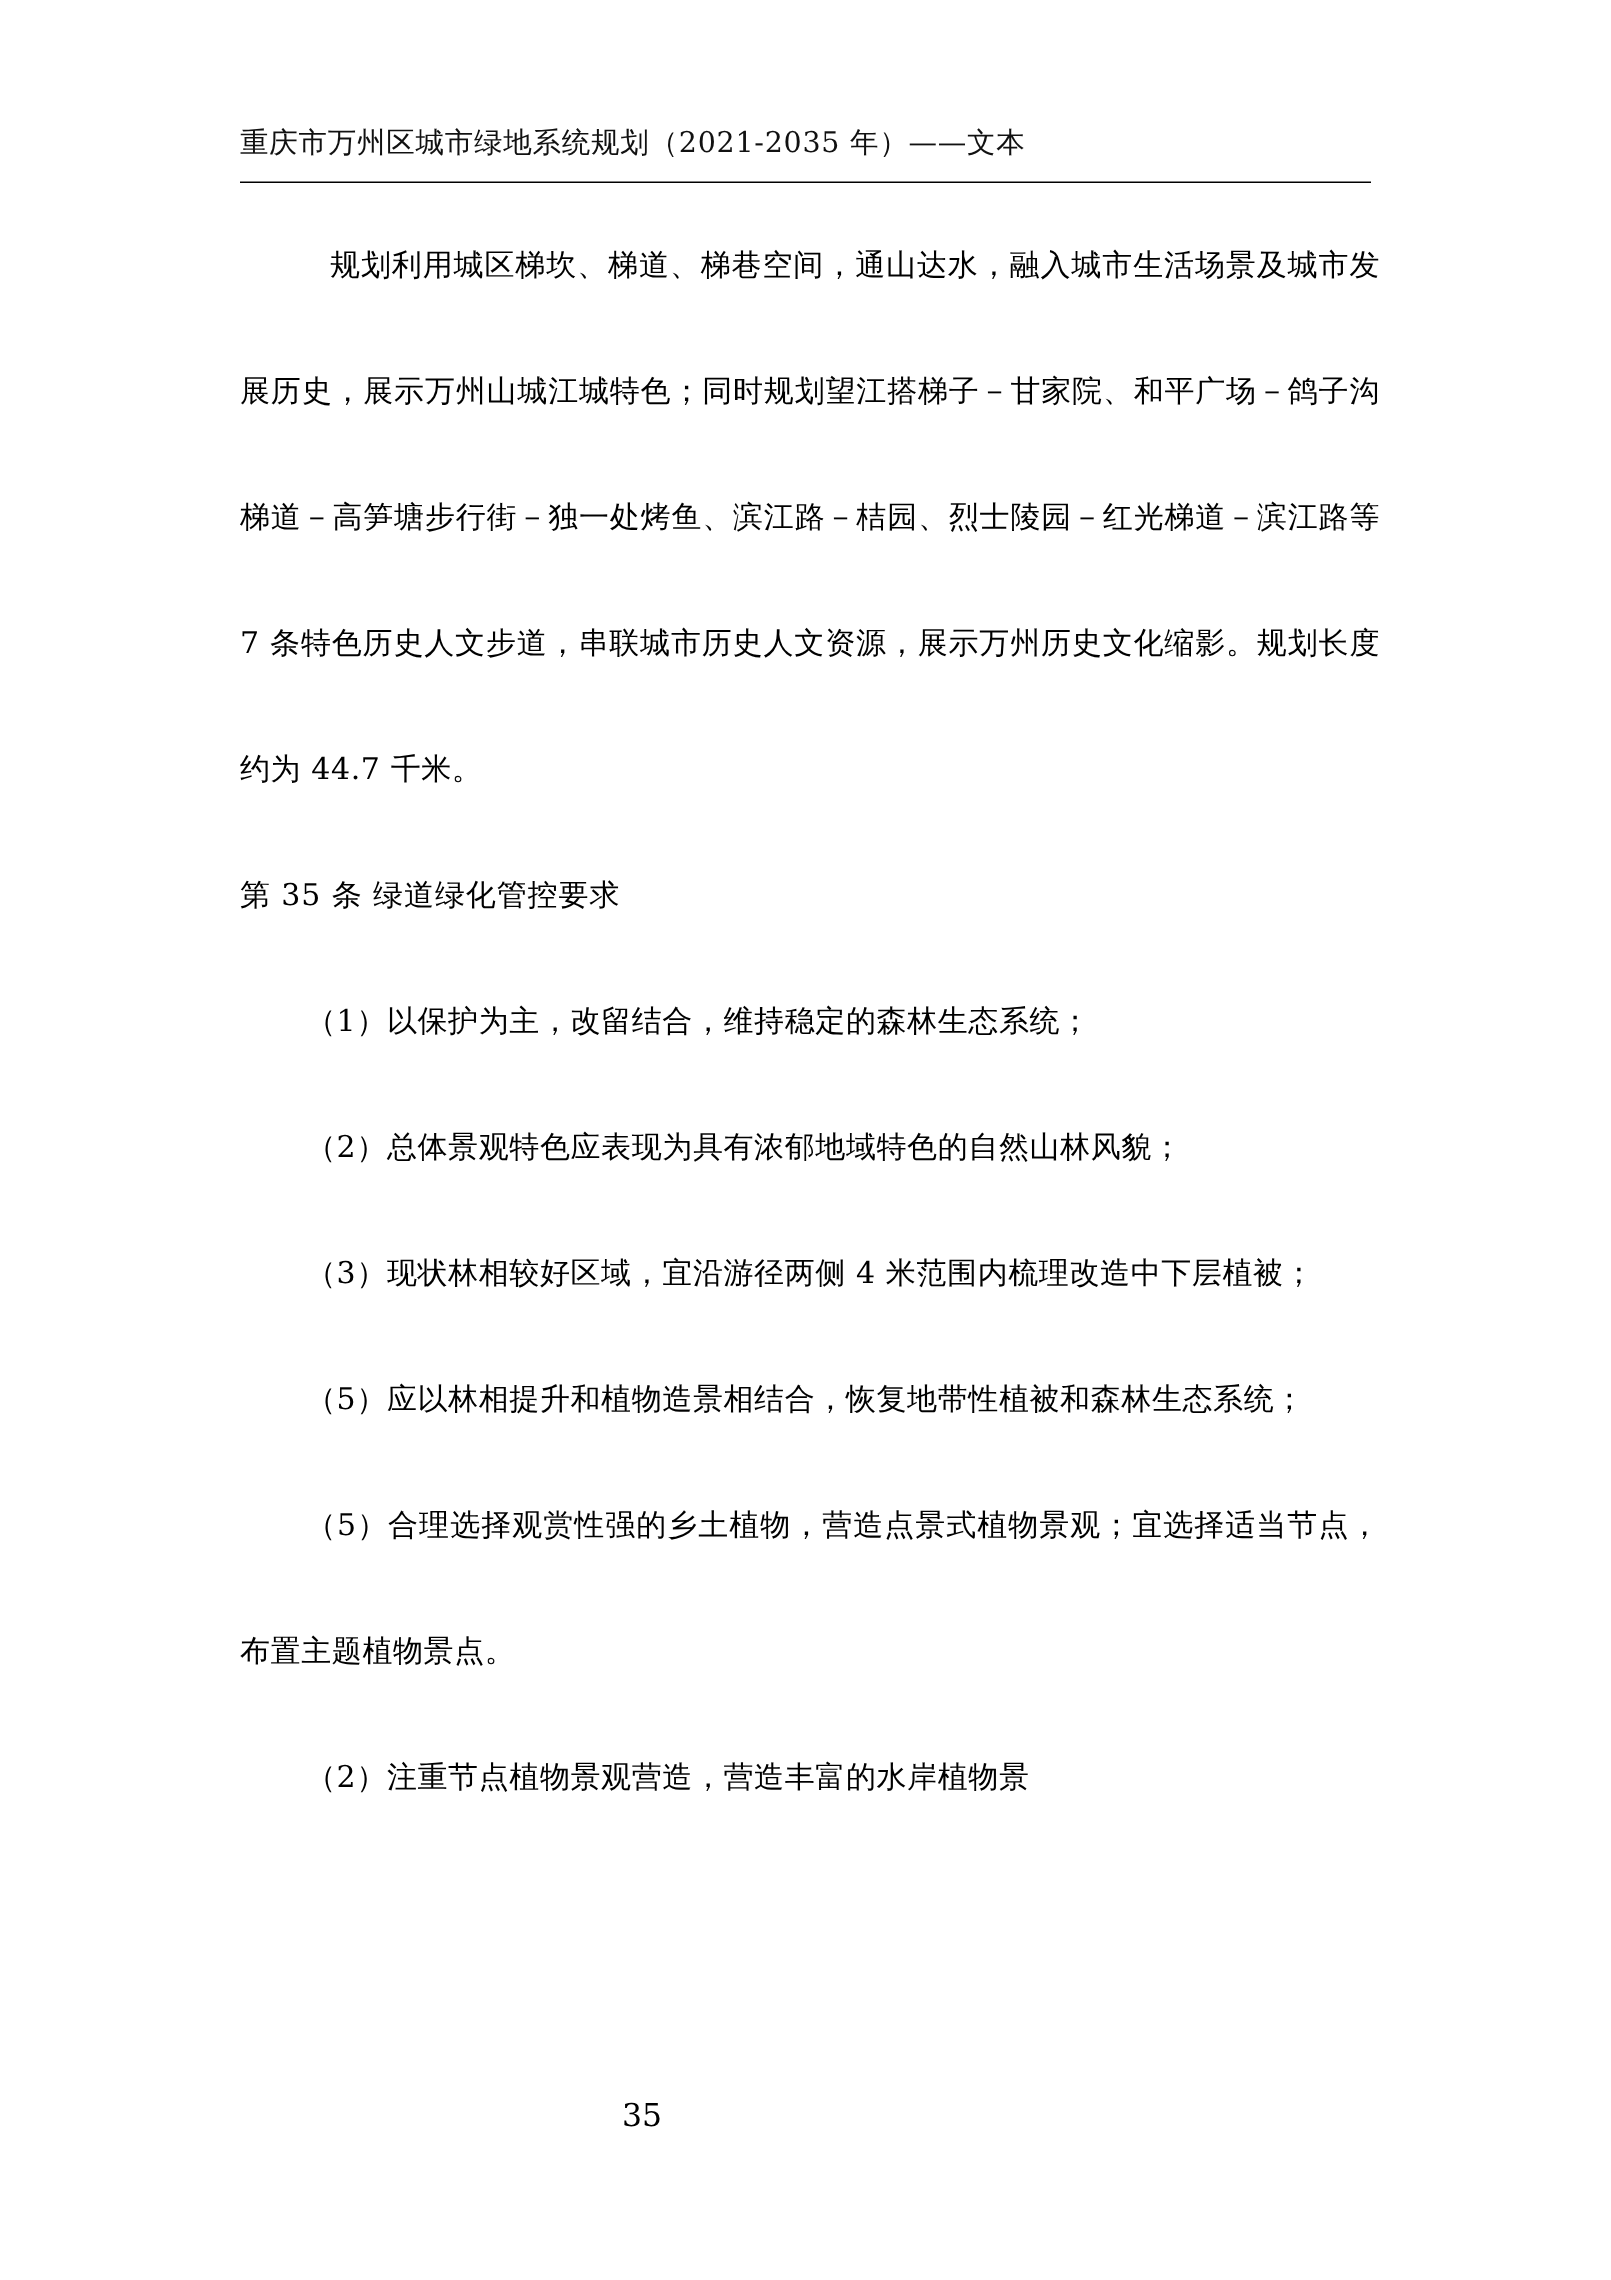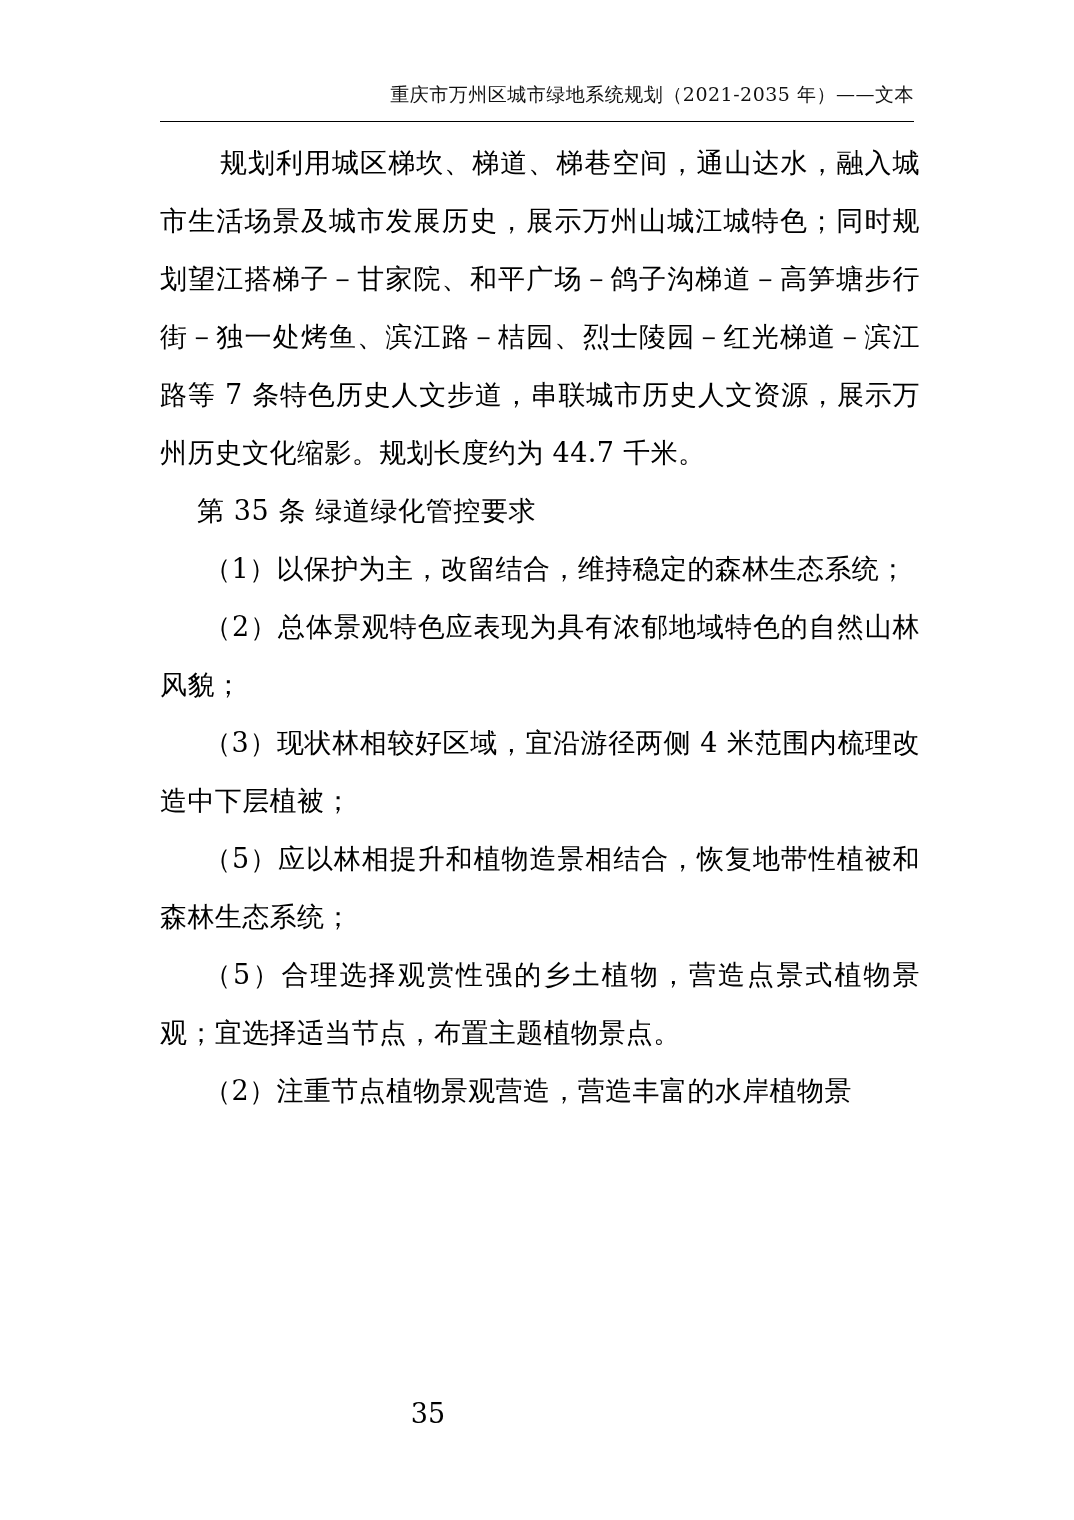--- a/index.html
+++ b/index.html
@@ -20,66 +20,64 @@
     width: 1074px;
     height: 1520px;
     box-sizing: border-box;
     padding: 0;
   }
   .header {
     position: absolute;
     top: 82px;
     left: 160px;
     width: 754px;
-    text-align: right;
     font-size: 19px;
     letter-spacing: 0.5px;
     color: #111;
     font-family: "DejaVu Serif", "Liberation Serif", serif;
   }
   .header-rule {
     position: absolute;
     top: 121px;
     left: 160px;
     width: 754px;
     border-top: 1.6px solid #000;
   }
   .content {
     position: absolute;
     top: 134px;
     left: 160px;
     width: 760px;
   }
   p {
     margin: 0;
-    font-size: 27px;
-    line-height: 58px;
+    font-size: 20px;
+    line-height: 84px;
     text-align: justify;
     text-justify: inter-ideograph;
     letter-spacing: 0.4px;
     font-family: "DejaVu Serif", "Liberation Serif", serif;
   }
   p.indent2 {
     text-indent: 60px;
   }
   p.indent1 {
     text-indent: 44px;
   }
   p.clause {
     text-indent: 0;
     letter-spacing: 0.6px;
-    margin-left: 37px;
   }
   .footer-page {
     position: absolute;
     top: 1398px;
     left: 0;
     width: 856px;
     text-align: center;
-    font-size: 27px;
+    font-size: 21px;
     font-family: "DejaVu Serif", "Liberation Serif", serif;
   }
 </style>
 </head>
 <body>
 
 <div class="page">
 
   <div class="header">重庆市万州区城市绿地系统规划（2021-2035 年）——文本</div>
   <div class="header-rule"></div>

